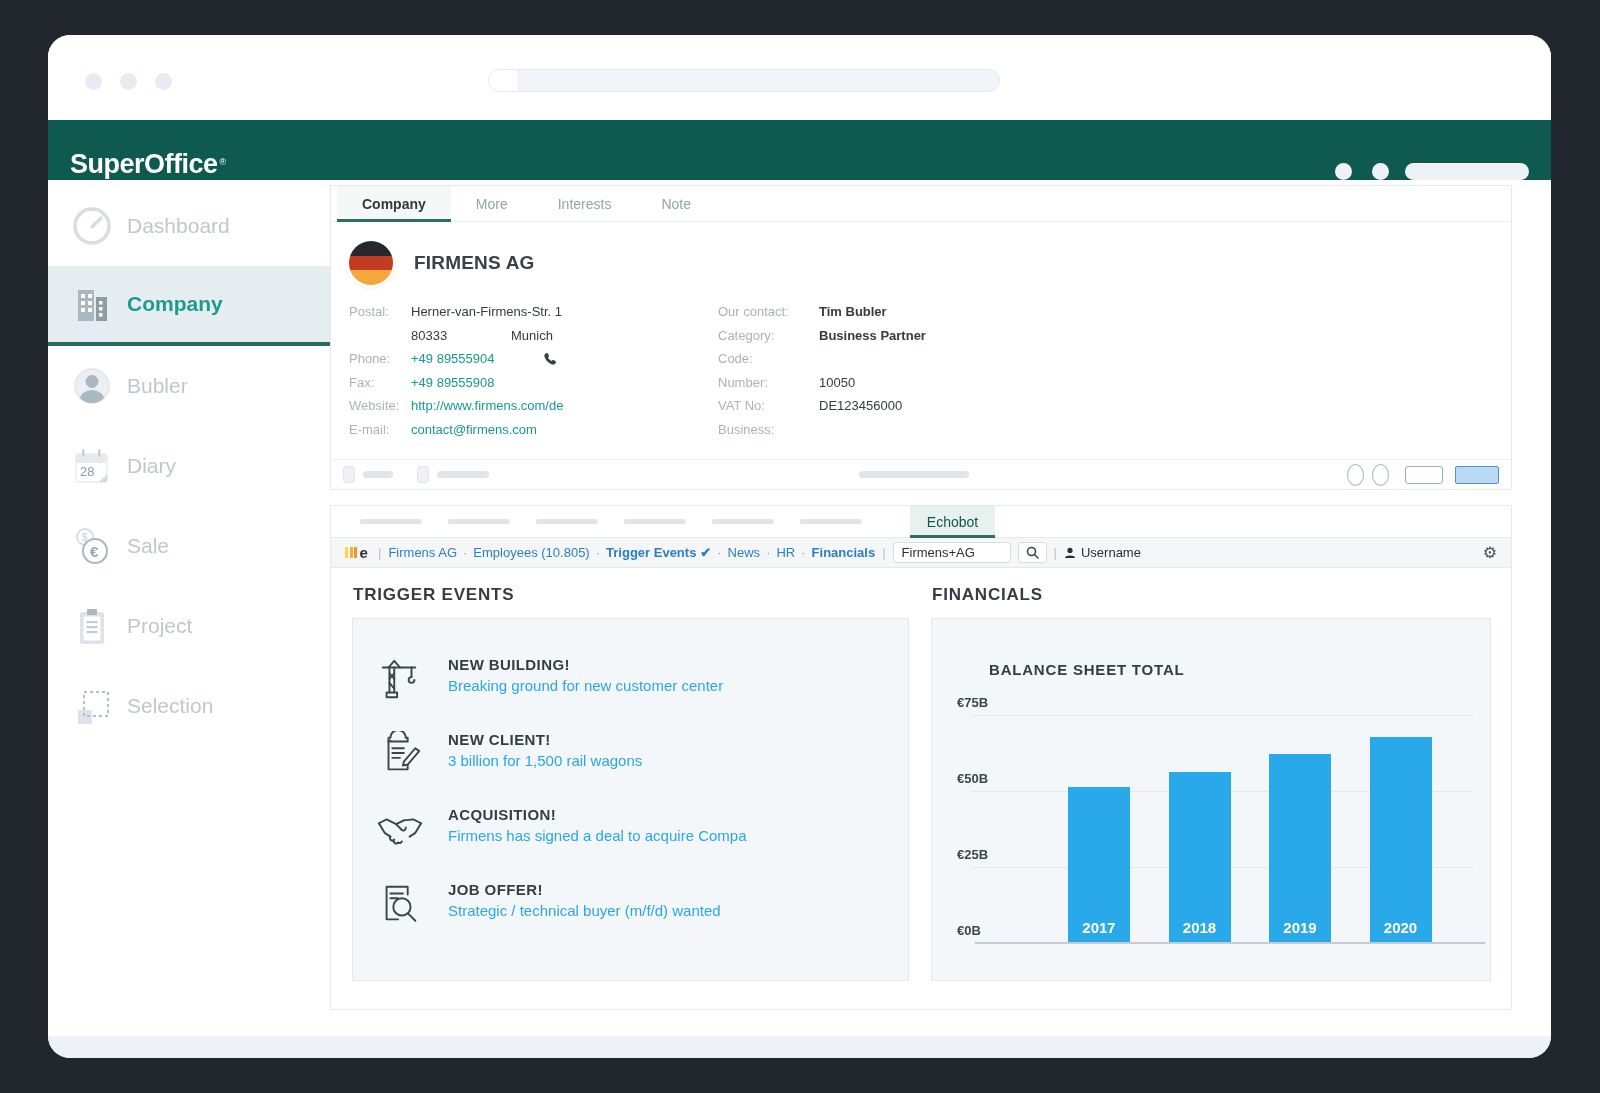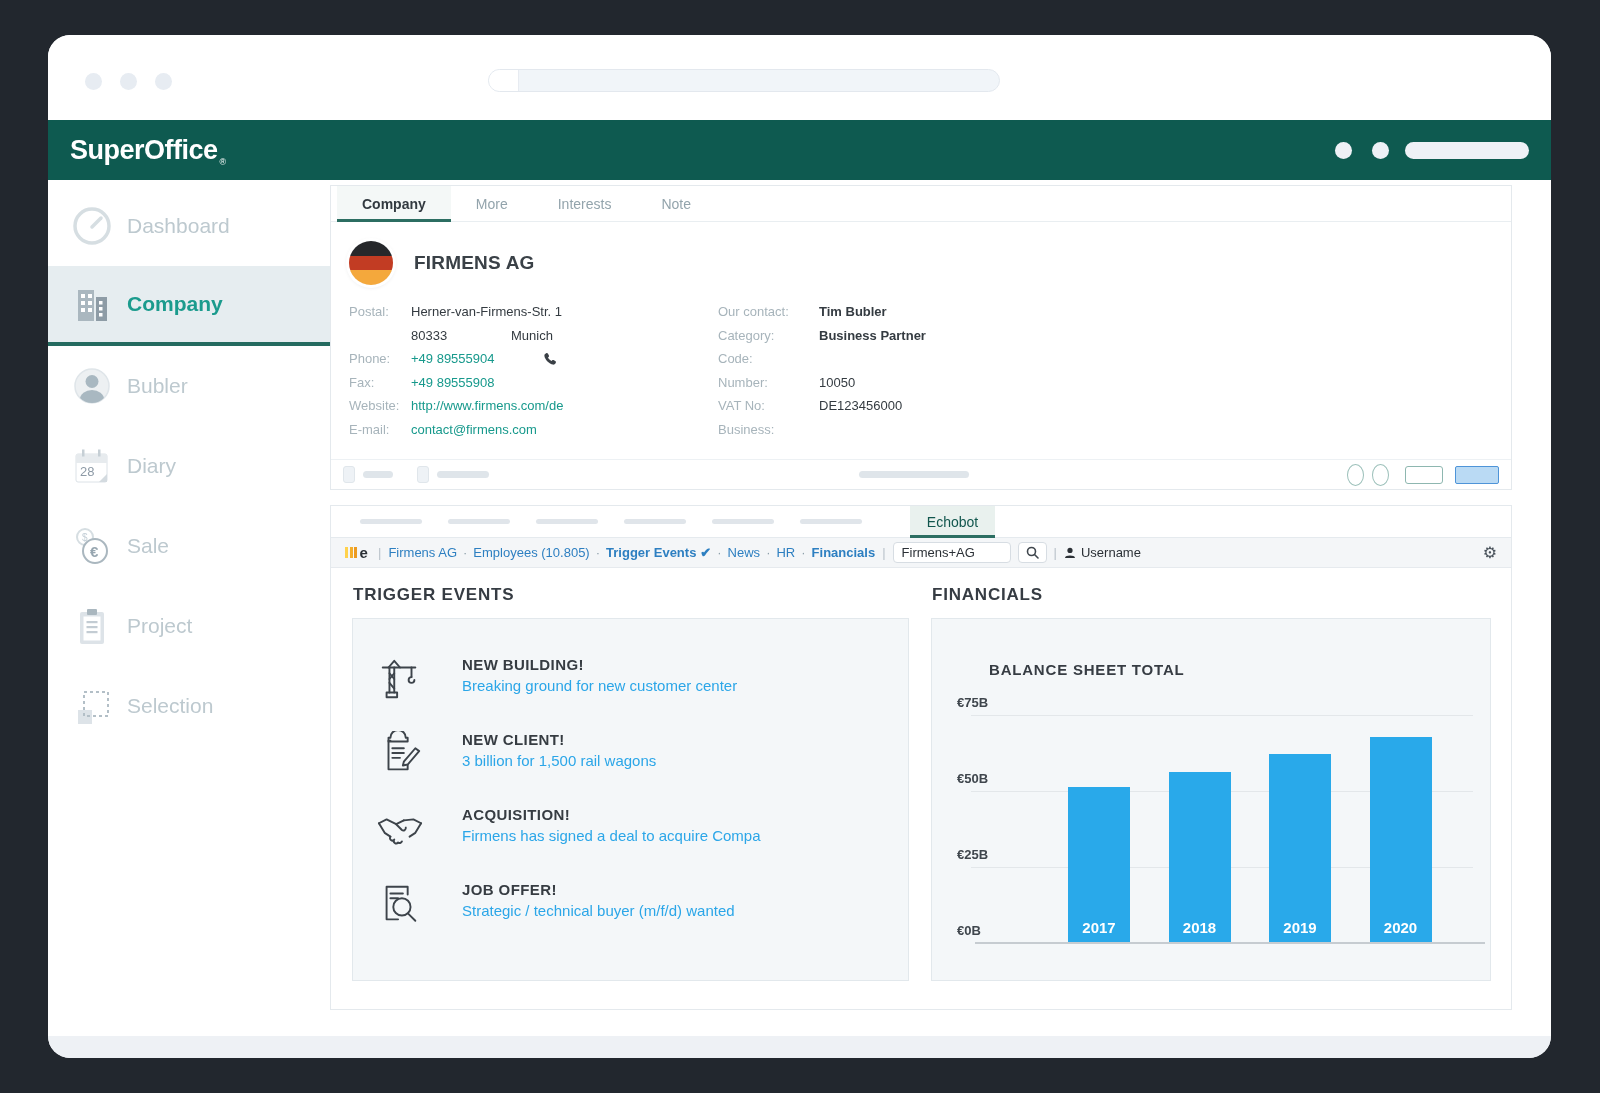--- a/index.html
+++ b/index.html
@@ -16,21 +16,21 @@
   }
   
   .chrome { height:85px; background:#fff; position:relative; flex:none; }
   .tl-dot { position:absolute; top:38px; width:17px; height:17px; border-radius:50%; background:#e7ecf2; }
   .tl-1{ left:37px; } .tl-2{ left:72px; } .tl-3{ left:107px; }
   .urlbar { position:absolute; left:440px; top:34px; width:512px; height:23px;
     background:#f1f5f9; border:1px solid #e3e8ee; border-radius:12px; }
   .urlseg { position:absolute; left:0; top:0; bottom:0; width:30px; background:#fff;
     border-right:1px solid #e7ebf1; border-radius:11px 0 0 11px; }
   
-  .brandbar { height:60px; background:#0e5a50; display:flex; align-items:center; padding:0 22px; flex:none; }
+  .brandbar { height:60px; background:#0e5a50; display:flex; align-items:flex-end; padding:0 22px; flex:none; }
   .logo { color:#fff; font-size:27px; font-weight:bold; letter-spacing:-0.5px; }
   .reg { color:#fff; font-size:9px; align-self:flex-end; margin:0 0 13px 2px; }
   .brand-right { margin-left:auto; display:flex; align-items:center; }
   .bdot { width:17px; height:17px; border-radius:50%; background:#eef1f6; margin-left:20px; }
   .bpill { width:124px; height:17px; border-radius:9px; background:#eef1f6; margin-left:16px; }
   
   .app { flex:1; display:flex; background:#fff; min-height:0; }
   .sidebar { width:282px; flex:none; padding-top:6px; }
   .side-item { height:80px; display:flex; align-items:center; padding-left:20px; }
   .side-icon { width:48px; height:48px; flex:none; display:flex; align-items:center; justify-content:center; }
@@ -92,21 +92,21 @@
   .enav-user svg { margin-right:5px; }
   .gear { font-size:16px; color:#49525b; cursor:pointer; font-style:normal; }
   .epanel-body { flex:1; display:flex; padding:0 21px; }
   .ecol-l { width:557px; flex:none; margin-right:22px; display:flex; flex-direction:column; }
   .ecol-r { width:560px; flex:none; display:flex; flex-direction:column; }
   .eheading { margin:17px 0 13px 1px; font-size:17px; font-weight:bold; letter-spacing:.8px; color:#363c43; }
   .ecard { background:#f4f7f9; border:1px solid #e2e8ec; height:363px; }
   .events { padding:37px 20px 0 24px; }
   .event { display:flex; margin-bottom:29px; align-items:flex-start; }
   .event-icon { width:46px; height:46px; flex:none; display:flex; align-items:center; justify-content:center; }
-  .event-txt { margin-left:39px; }
+  .event-txt { margin-left:25px; }
   .event-title { font-size:15px; font-weight:bold; color:#363c42; letter-spacing:.4px; }
   .event-desc { font-size:15px; color:#2ba6e8; margin-top:3px; text-decoration:none; display:block; cursor:pointer; }
   .fin-card { padding:0 25px; }
   .fin-title { margin-top:42px; font-size:15px; font-weight:bold; letter-spacing:.8px; color:#363c43;margin-left:32px; }
   #chart-plot { position:relative; height:258px; margin-top:8px; }
   .gridline { position:absolute; left:14px; right:-8px; height:1px; background:#e3e7ea; }
   .axisline { position:absolute; left:18px; right:-20px; bottom:0; height:2px; background:#c6ccd1; }
   .ytick { position:absolute; left:0; font-size:13px; font-weight:bold; color:#3f464d; }
   .bar { position:absolute; width:62px; background:#29a9ea; bottom:2px; }
   .bar-label { position:absolute; bottom:6px; left:0; width:100%; text-align:center; color:#fff; font-weight:bold; font-size:15px;margin-top:16px; }

